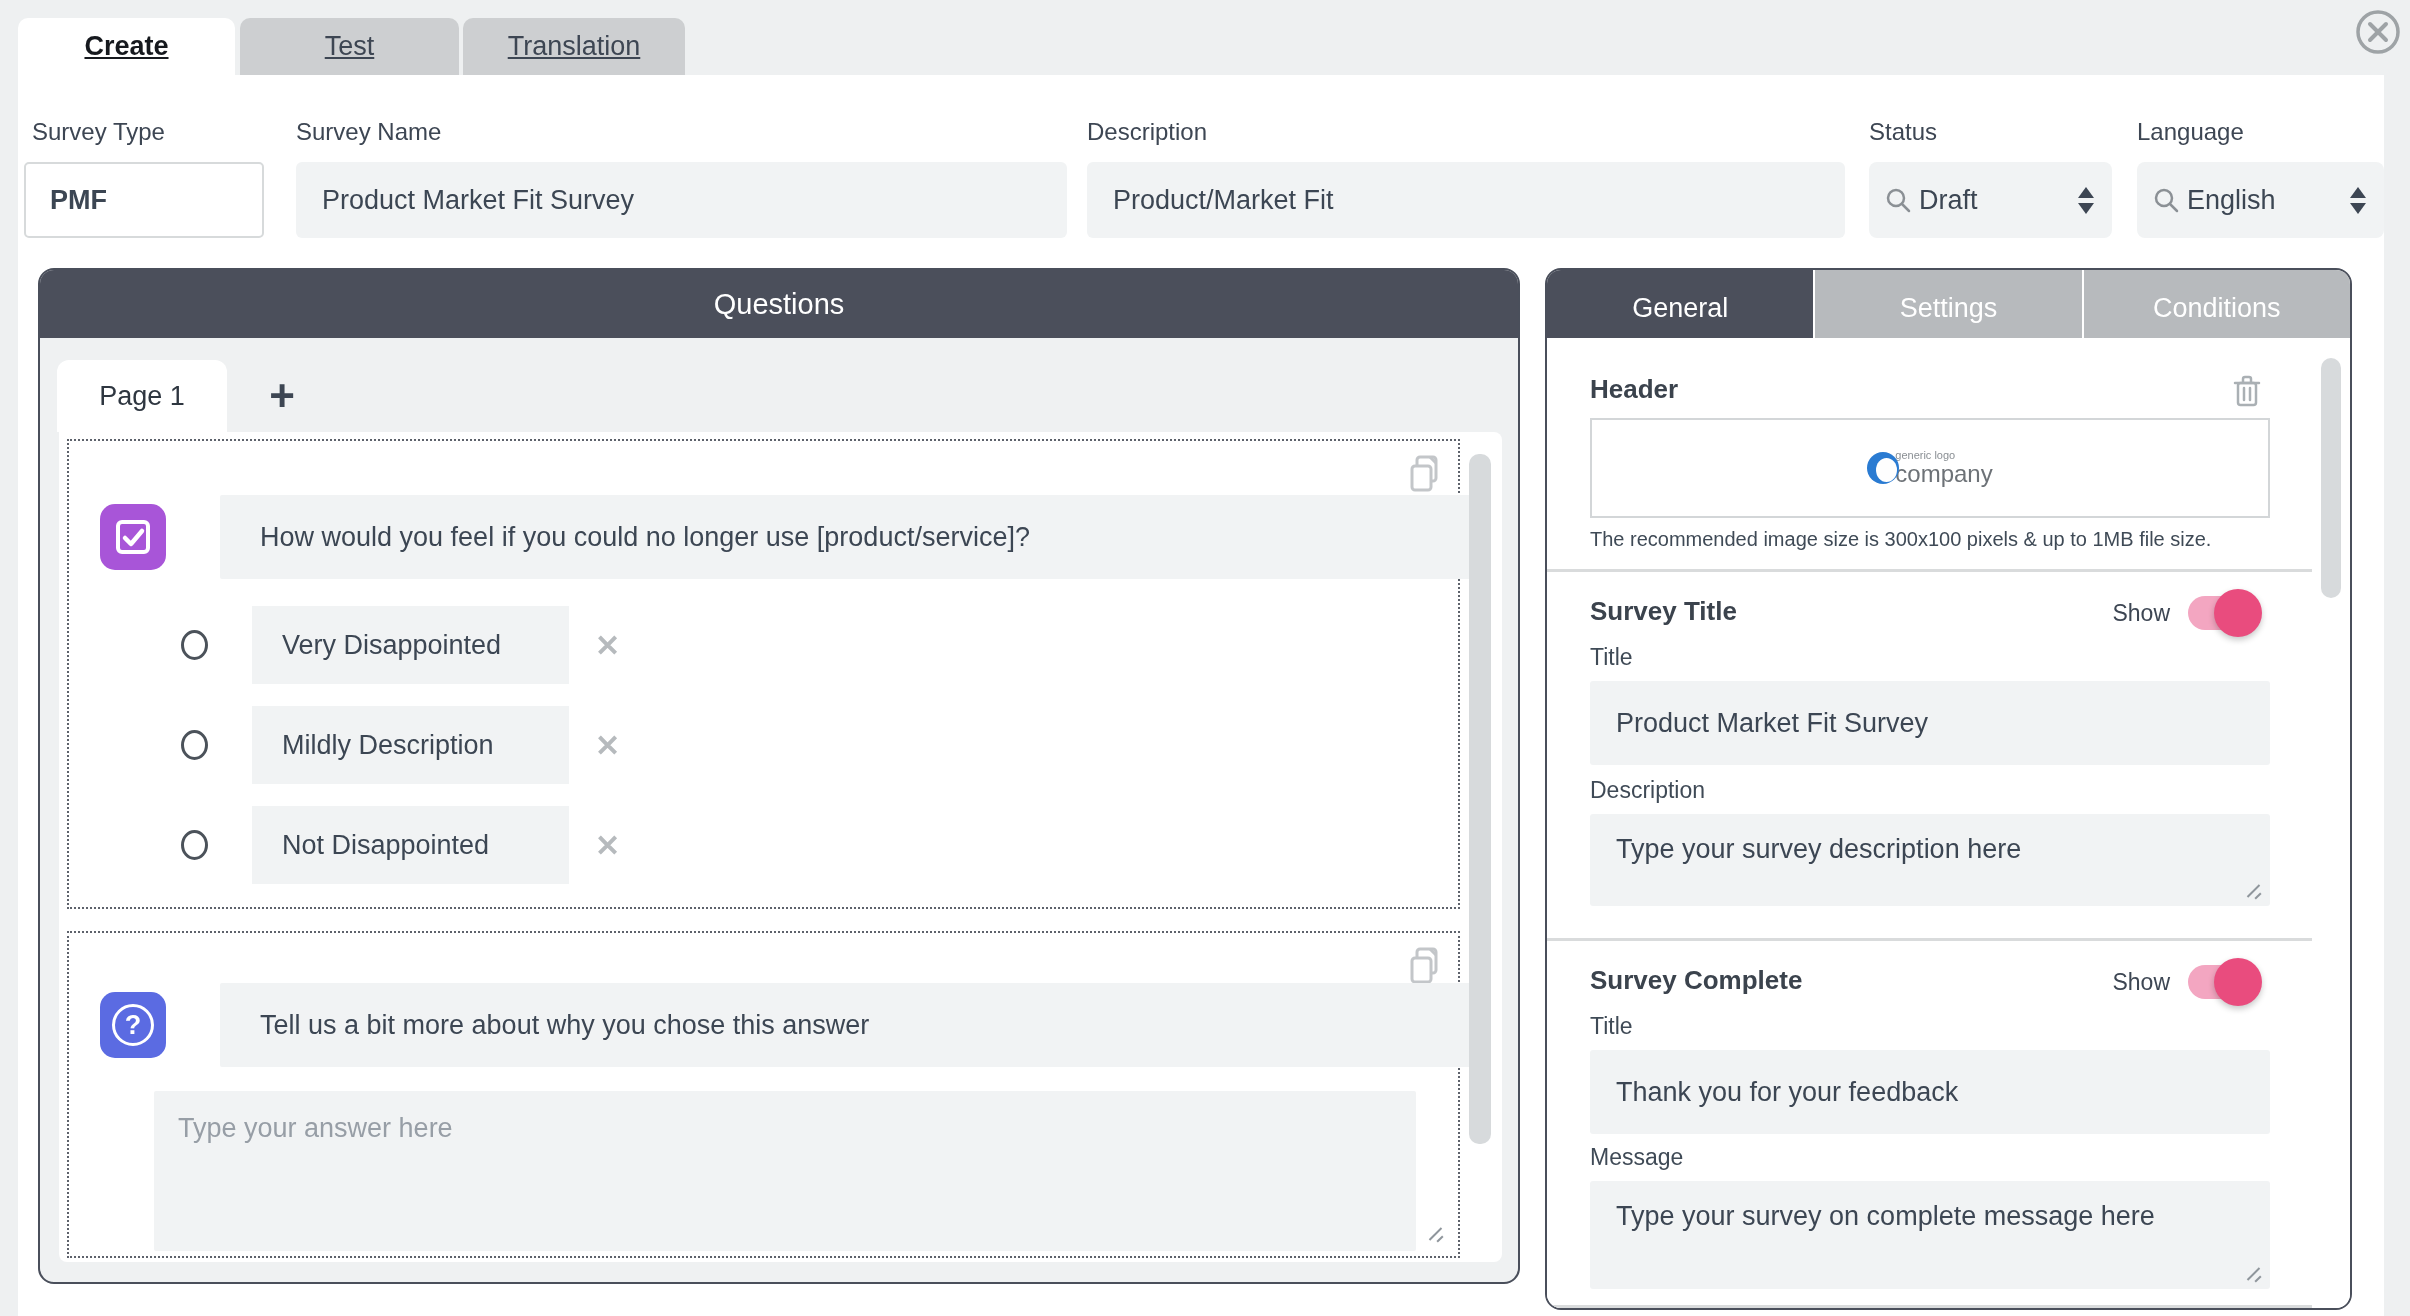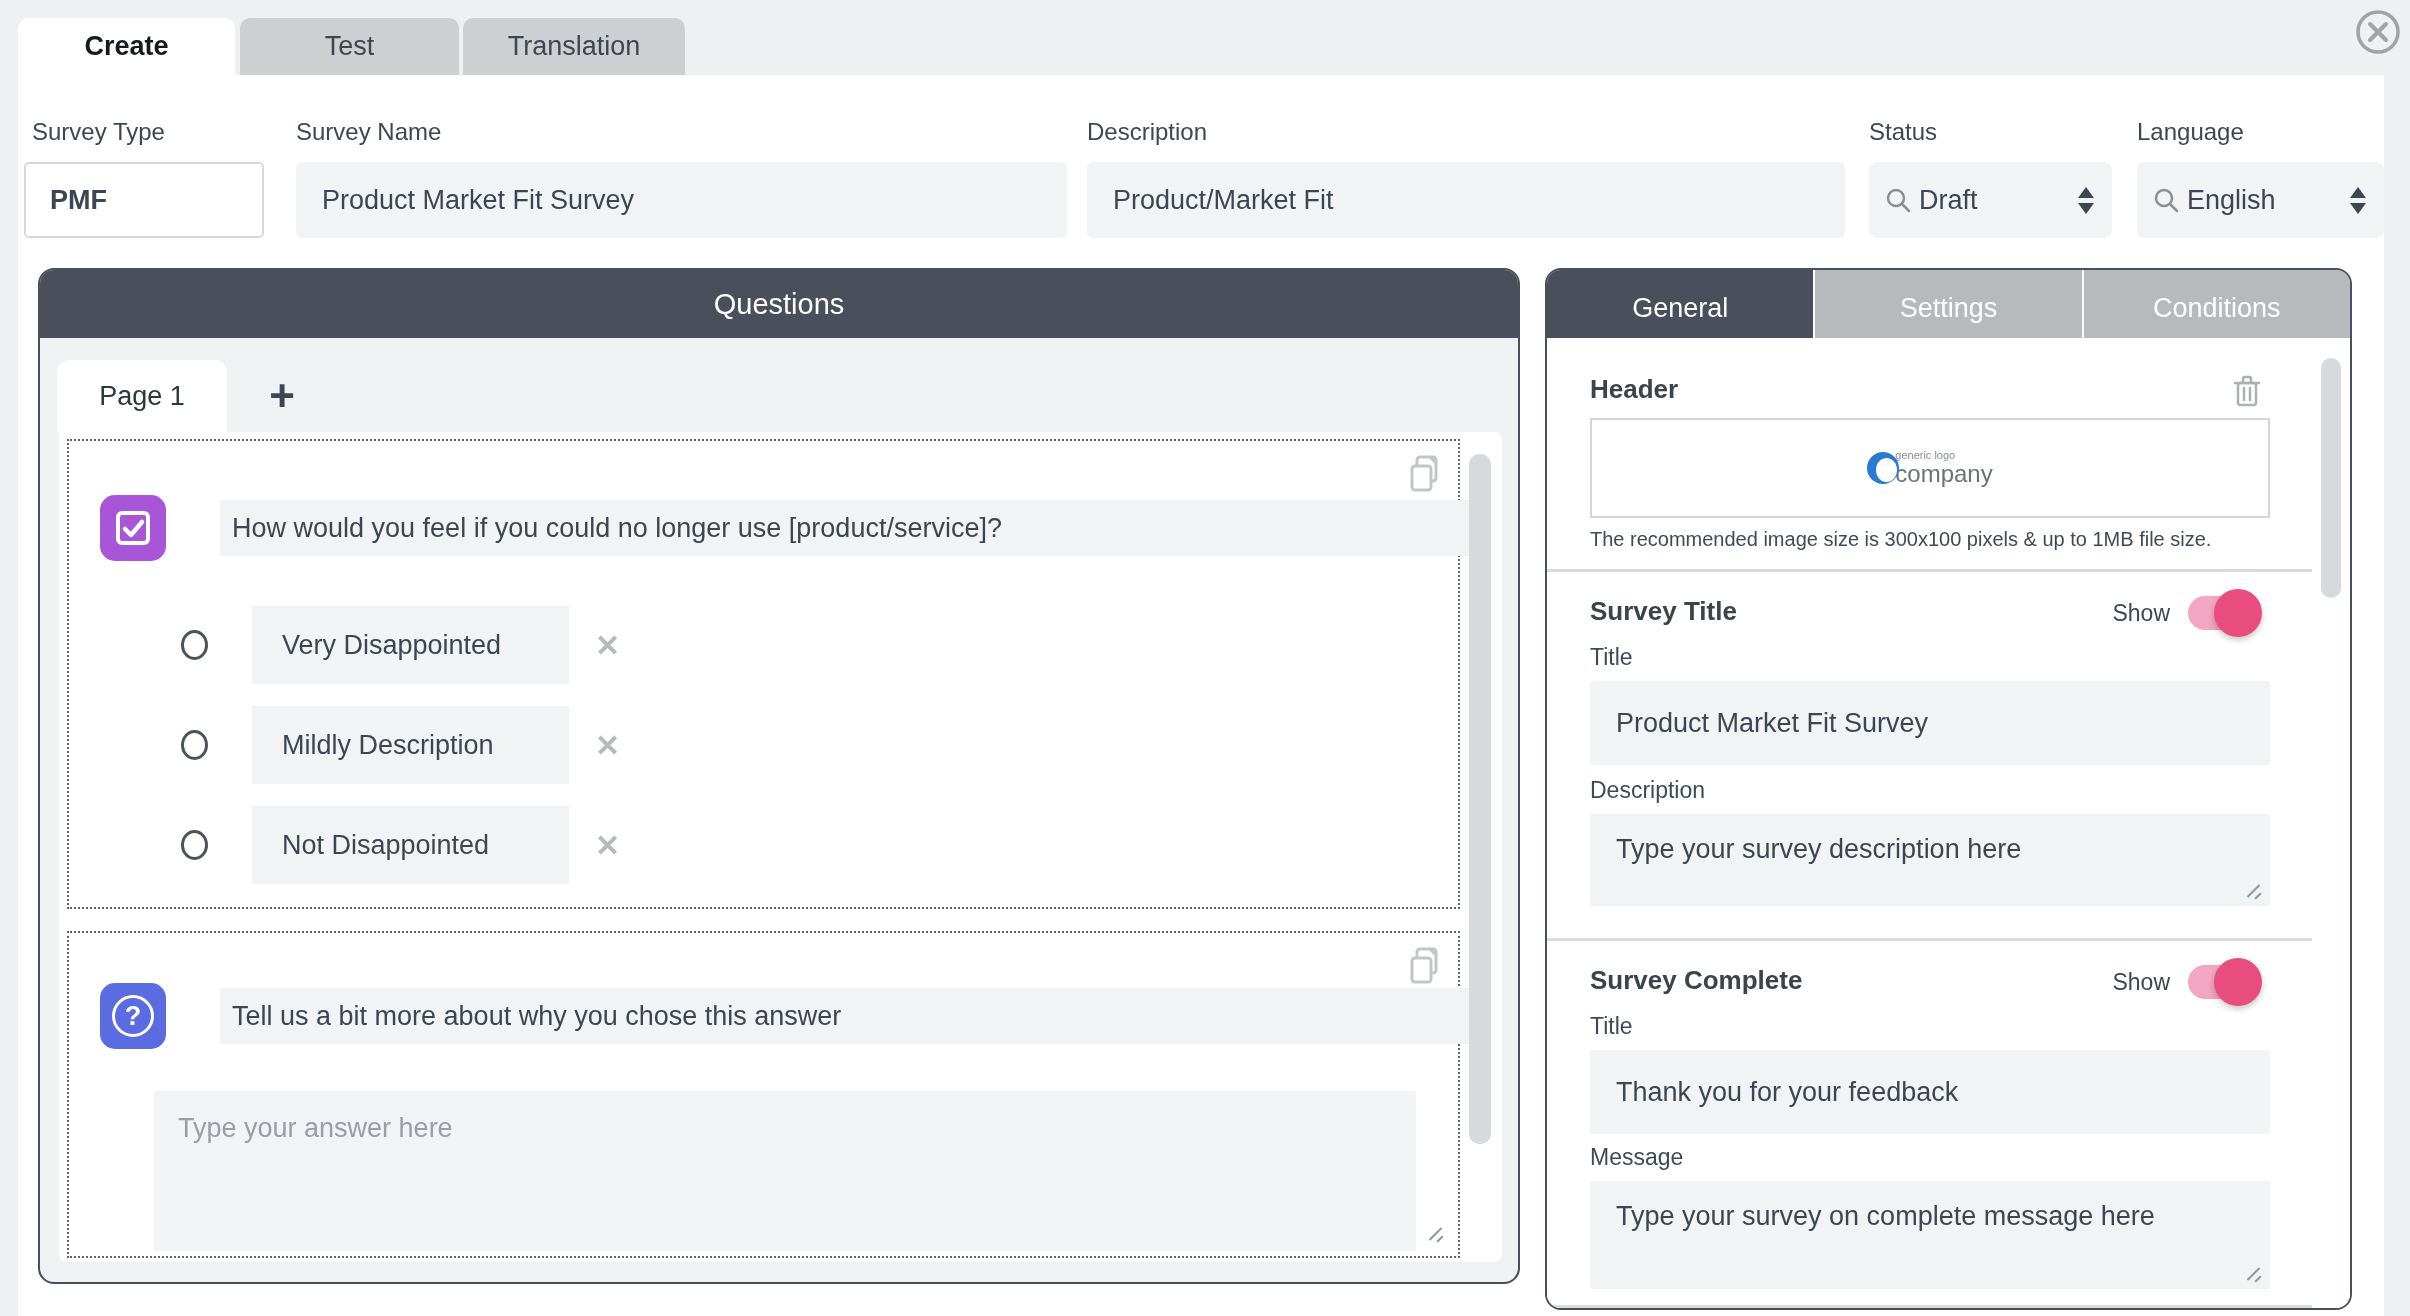--- a/index.html
+++ b/index.html
@@ -2,21 +2,21 @@
 <html><head>
 <meta charset="utf-8">
 <style>
   html,body{margin:0;padding:0;}
   body{background:#eef0f1;font-family:"Liberation Sans",sans-serif;color:#3d4653;}
   .page{position:relative;width:2410px;height:1316px;overflow:hidden;background:#eef0f1;}
   .main-card{position:absolute;left:18px;top:75px;width:2366px;height:1241px;background:#ffffff;}
 
   
   .top-tab{position:absolute;top:18px;height:57px;display:flex;align-items:center;justify-content:center;
-    font-size:27px;border-radius:10px 10px 0 0;cursor:pointer;}
+    font-size:27px;border-radius:10px 10px 0 0;cursor:pointer;text-decoration:underline;}
   .top-tab.active{background:#ffffff;font-weight:bold;color:#16191e;}
   .top-tab.inactive{background:#cdcfd1;color:#3d4653;}
 
   
   .field-label{position:absolute;font-size:24px;color:#3d4653;}
   .g-input{position:absolute;height:76px;background:#f1f3f4;border-radius:6px;display:flex;align-items:center;
     font-size:27px;color:#3c4653;border:none;padding:0 0 0 26px;box-sizing:border-box;outline:none;}
   input.g-input{font-family:"Liberation Sans",sans-serif;}
   .w-input{position:absolute;height:76px;background:#ffffff;border:2px solid #d7dadb;border-radius:5px;
     font-size:27px;color:#3c4653;padding:0 0 0 24px;box-sizing:border-box;outline:none;font-family:"Liberation Sans",sans-serif;}
@@ -39,22 +39,22 @@
     font-size:44px;color:#3d4653;cursor:pointer;font-weight:600;}
   .q-card{position:absolute;left:19px;top:162px;width:1443px;height:830px;background:#ffffff;border-radius:0 8px 8px 8px;}
   .qblock{position:absolute;left:8px;width:1393px;border:2px dotted #5d626b;box-sizing:border-box;}
   .qblock1{top:7px;height:470px;}
   .qblock2{top:499px;height:327px;}
   .copy-btn{position:absolute;right:16px;top:14px;cursor:pointer;}
   .q-row{position:absolute;left:31px;display:flex;align-items:center;}
   .type-tile{width:66px;height:66px;border-radius:15px;display:flex;align-items:center;justify-content:center;flex:none;}
   .tile-purple{background:#a855d8;}
   .tile-indigo{background:#5b6be2;}
-  .q-input{margin-left:54px;width:1262px;height:56px;background:#f1f3f4;display:flex;align-items:center;
-    font-size:27px;color:#3c4653;padding-left:12px;box-sizing:border-box;border-radius:2px;}
+  .q-input{margin-left:54px;width:1262px;height:84px;background:#f1f3f4;display:flex;align-items:center;
+    font-size:27px;color:#3c4653;padding-left:40px;box-sizing:border-box;border-radius:2px;}
   .opt-row{position:absolute;left:112px;display:flex;align-items:center;height:78px;}
   .radio{width:27px;height:30px;border:3px solid #4b525a;border-radius:50%;box-sizing:border-box;background:#fff;cursor:pointer;flex:none;}
   .opt-pill{margin-left:44px;width:317px;height:78px;background:#f1f3f4;display:flex;align-items:center;
     font-size:27px;color:#3c4653;padding-left:30px;box-sizing:border-box;}
   .opt-del{margin-left:26px;font-size:30px;color:#b6babd;font-weight:bold;cursor:pointer;}
   .big-ta{position:absolute;left:85px;top:158px;width:1262px;height:160px;background:#f1f3f4;border:none;resize:none;
     font-family:"Liberation Sans",sans-serif;font-size:27px;color:#3c4653;padding:22px 24px;box-sizing:border-box;outline:none;border-radius:2px;}
   .big-ta::placeholder{color:#979ea6;}
   .qmark{width:42px;height:42px;border:3.5px solid #ffffff;border-radius:50%;display:flex;align-items:center;
     justify-content:center;font-size:27px;font-weight:bold;color:#ffffff;box-sizing:border-box;}

